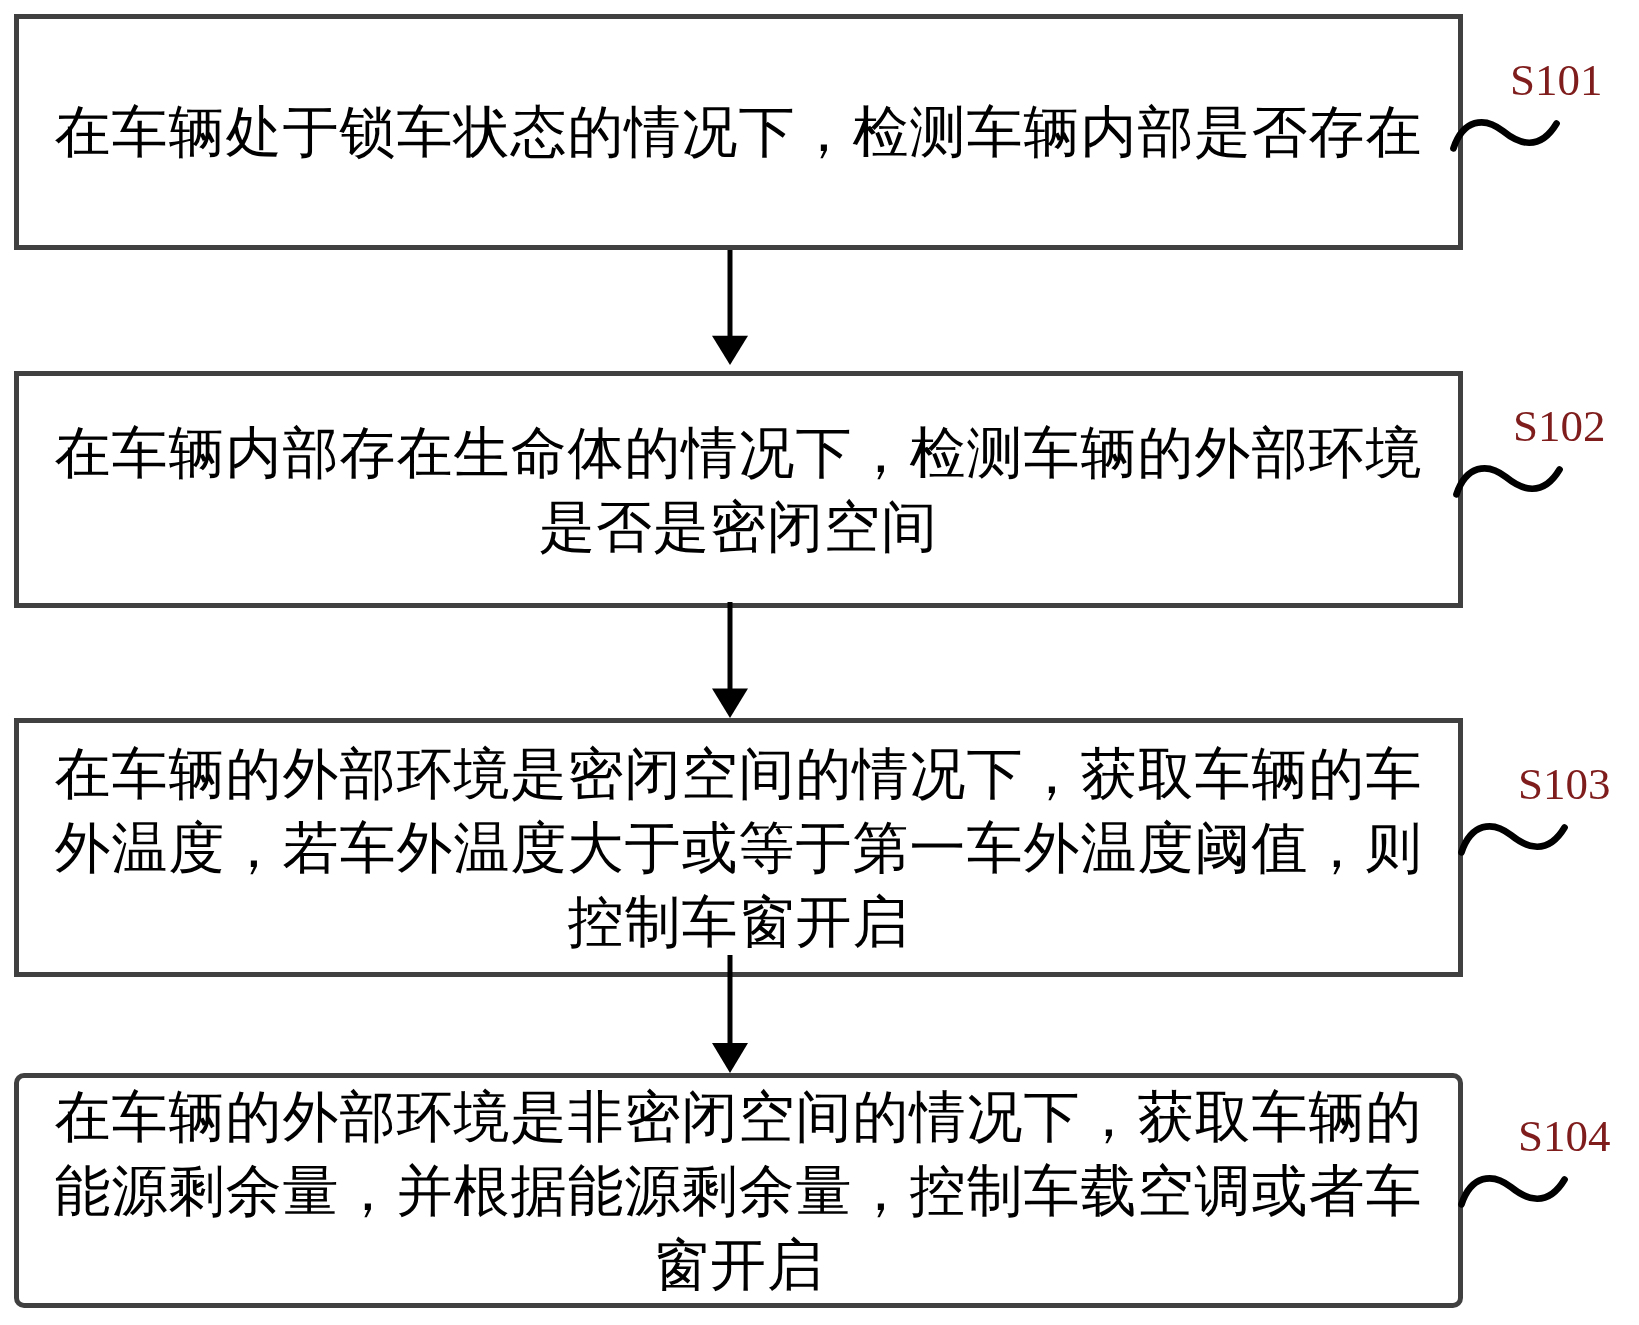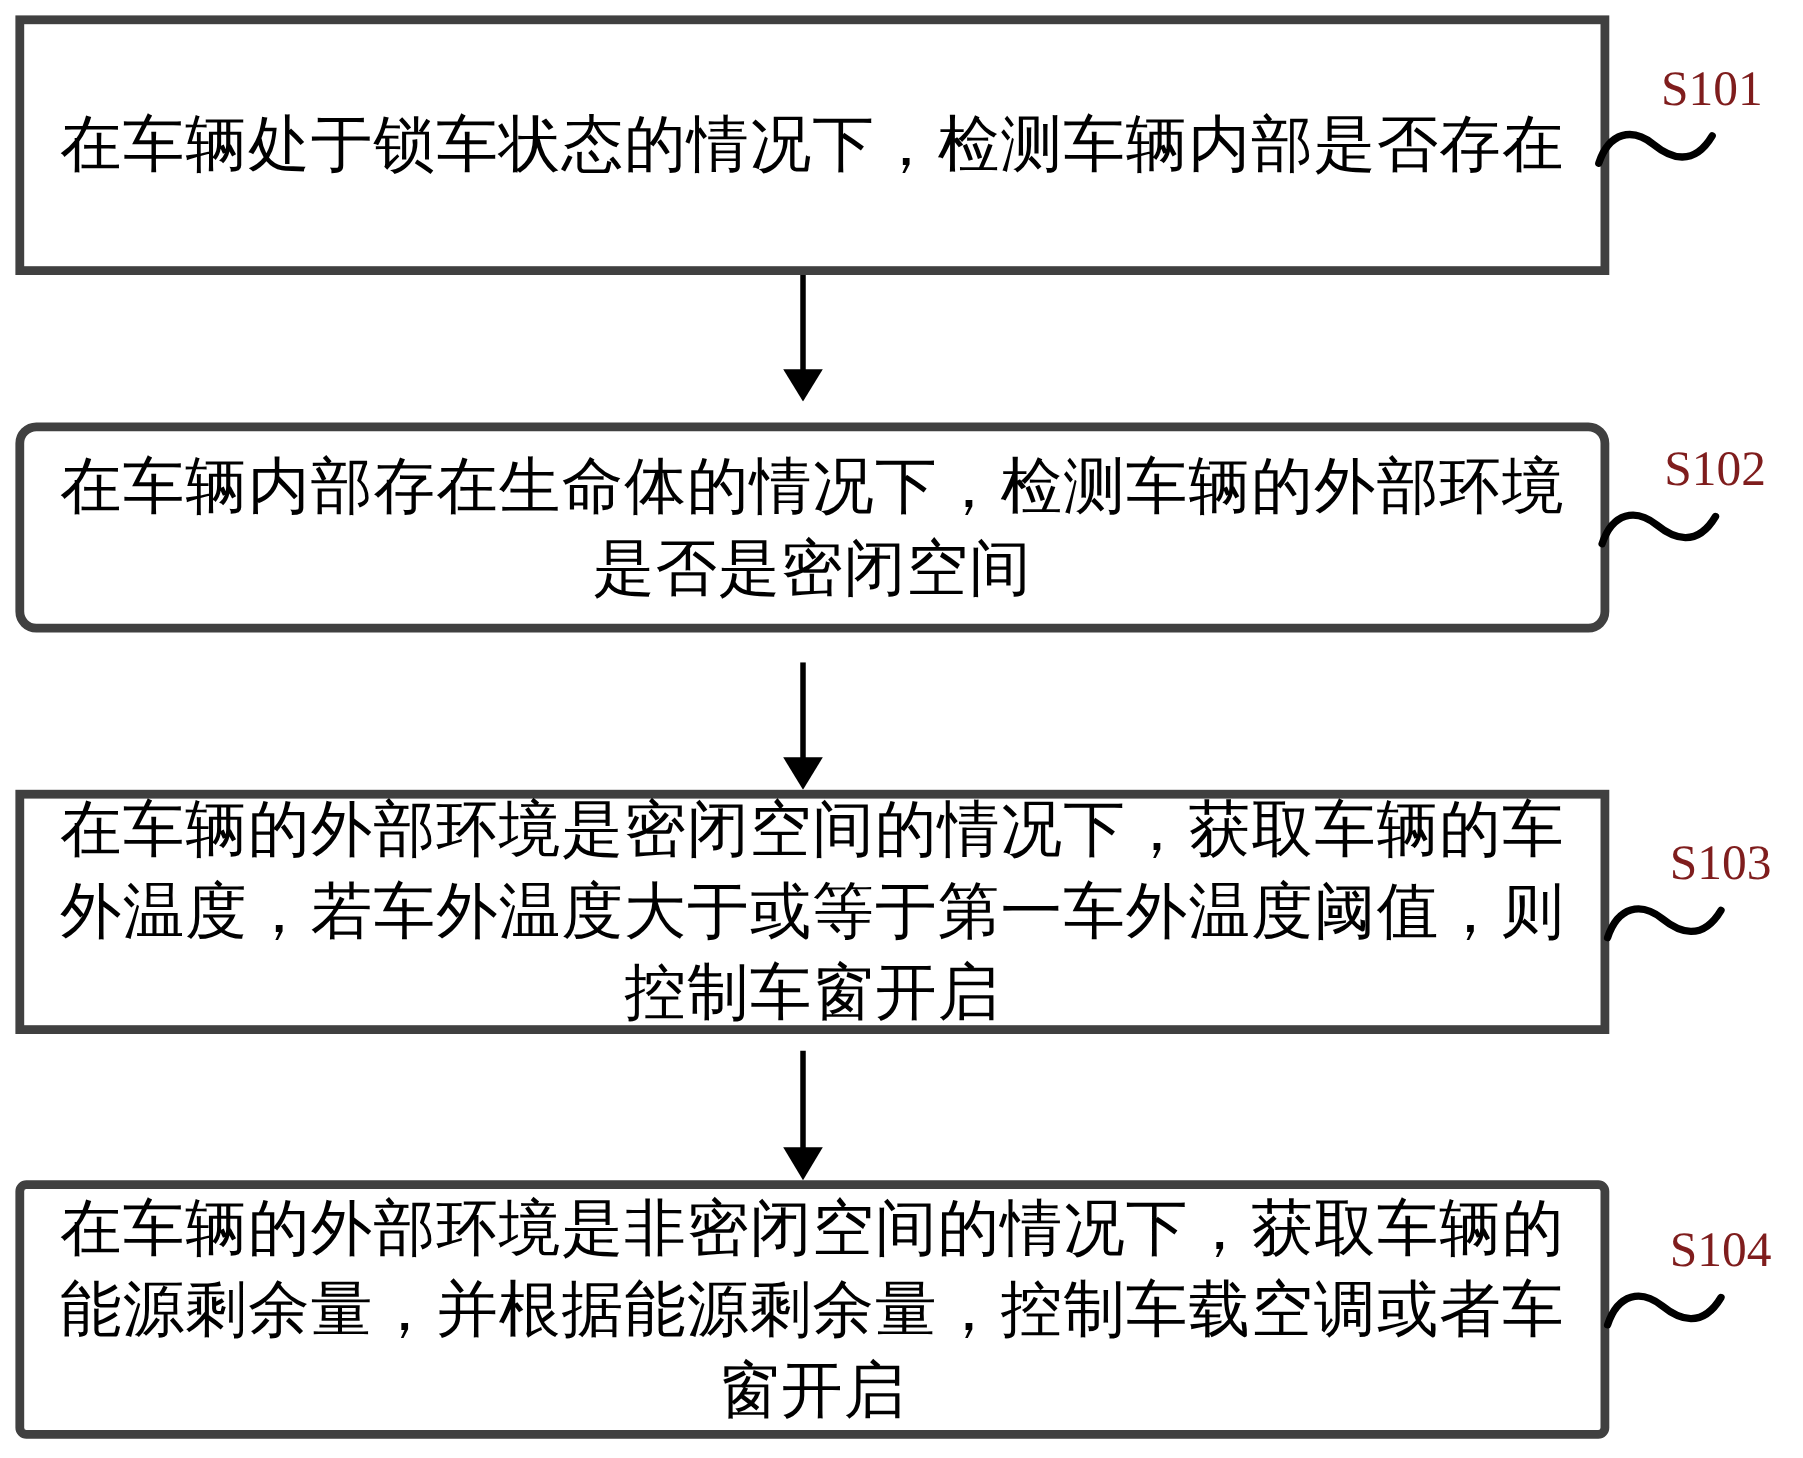--- a/index.html
+++ b/index.html
@@ -9,31 +9,31 @@
     height: 1325px;
     background: #ffffff;
     overflow: hidden;
     font-family: "Liberation Serif", "DejaVu Serif", serif;
     color: #000000;
   }
   .box {
     position: absolute;
     left: 14px;
     width: 1449px;
-    border: 8px solid #404040;
+    border: 5px solid #404040;
     box-sizing: border-box;
     background: #ffffff;
     display: flex;
     flex-direction: column;
     justify-content: center;
     align-items: center;
   }
   .b1 { top: 14px;   height: 236px; }
-  .b2 { top: 384px;  height: 191px; border-radius: 19px; }
-  .b3 { top: 718px;  height: 222px; }
+  .b2 { top: 371px;  height: 237px; }
+  .b3 { top: 718px;  height: 259px; }
   .b4 { top: 1073px; height: 235px; border-radius: 10px; }
   .tl {
     height: 74px;
     line-height: 74px;
     font-size: 56px;
     white-space: nowrap;
     text-align: center;
     letter-spacing: 1px;
   }
   .arrow {

